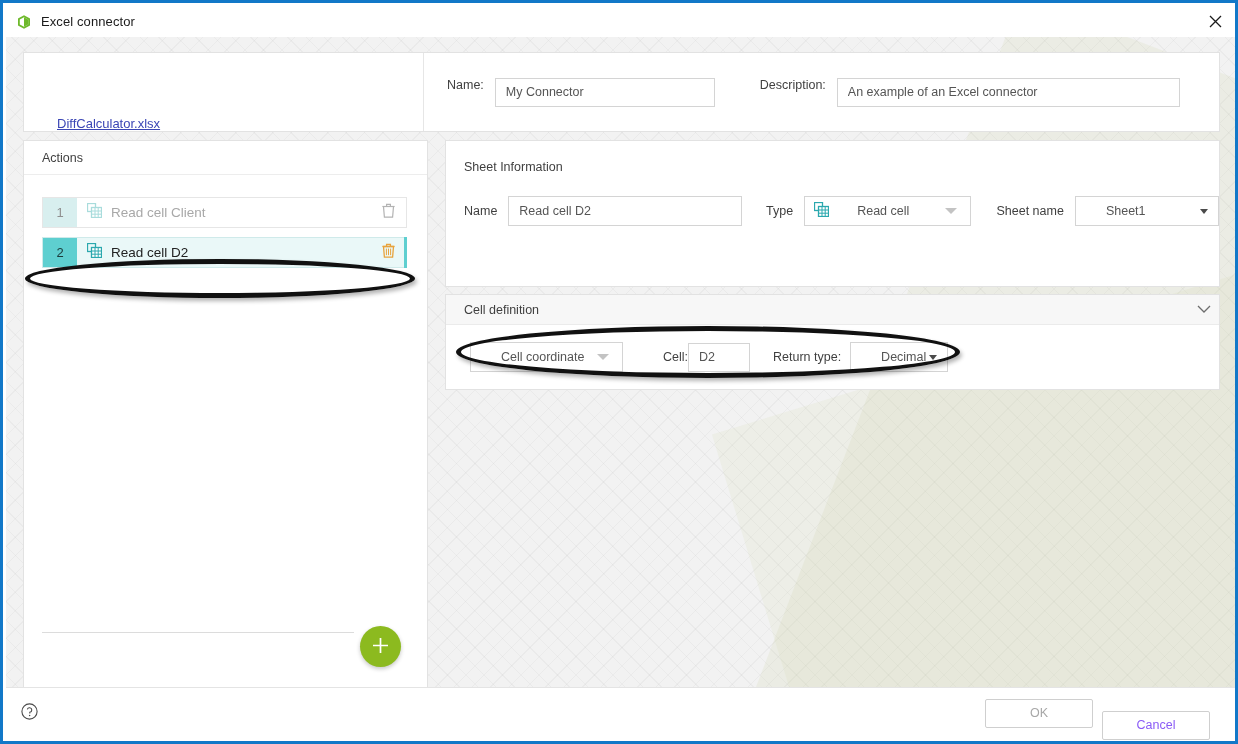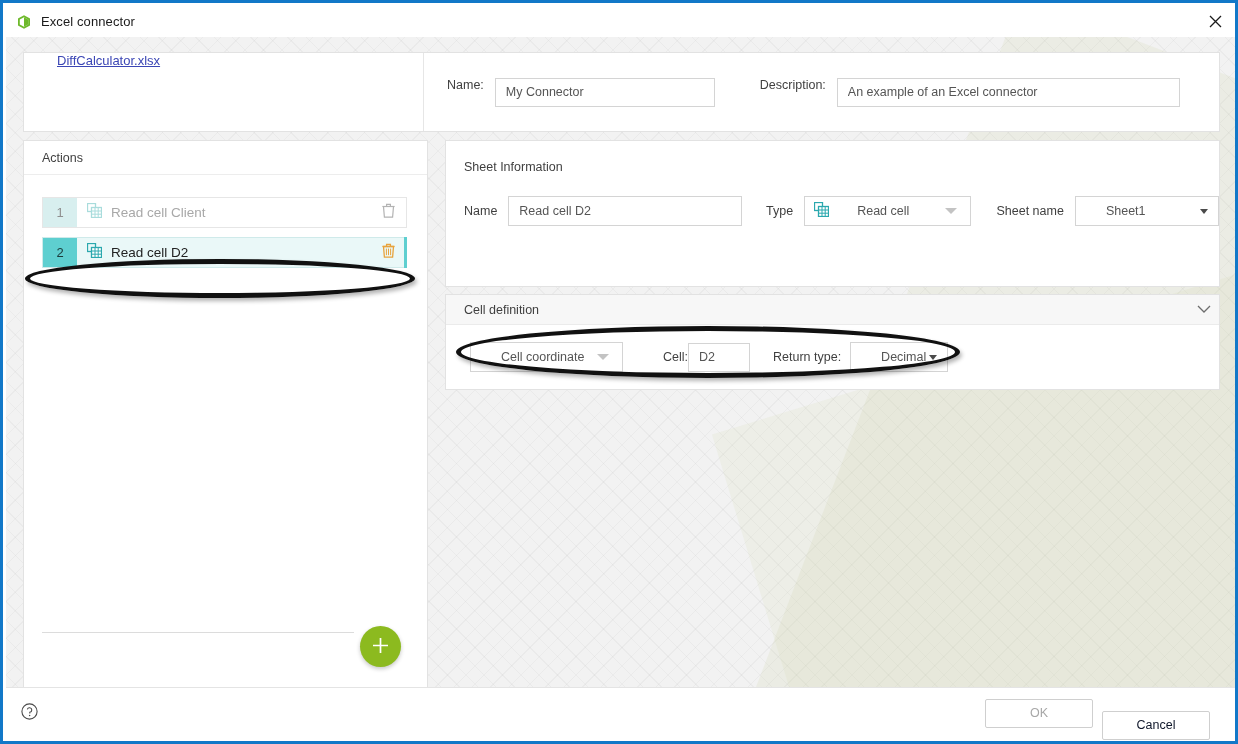--- a/index.html
+++ b/index.html
@@ -95,21 +95,21 @@
     box-sizing: border-box;
     display: flex;
     align-items: center;
   }
   .filezone {
     width: 400px;
     height: 100%;
     box-sizing: border-box;
     border-right: 1px solid #e6e6e6;
     display: flex;
-    align-items: flex-start;
+    align-items: flex-end;
   }
   .filelink {
     margin-left: 33px;
     width: 190px;
     font-size: 13px;
     color: #3b46b5;
     text-decoration: underline;
     cursor: pointer;
   }
   .choosebtn {
@@ -375,21 +375,21 @@
     font-family: inherit;
     font-size: 12.5px;
     background: #ffffff;
     border: 1px solid #cfcfcf;
     height: 29px;
     width: 108px;
     cursor: pointer;
     border-radius: 2px;
   }
   #ok-button { color: #a7a7a7; margin-right: 9px; }
-  #cancel-button { color: #0f172a; margin-right: 28px; margin-top: 24px; }
+  #cancel-button { color: #8b5cf6; margin-right: 28px; margin-top: 24px; }
 </style>
 </head>
 <body>
 
 <div id="app">
 
   <div class="titlebar">
     <span class="title-icon">
       <svg width="16" height="16" viewBox="0 0 16 16">
         <path d="M8 1.2 L14 4.4 L14 11.6 L8 14.8 L2 11.6 L2 4.4 Z" fill="#6eb92b"></path>

